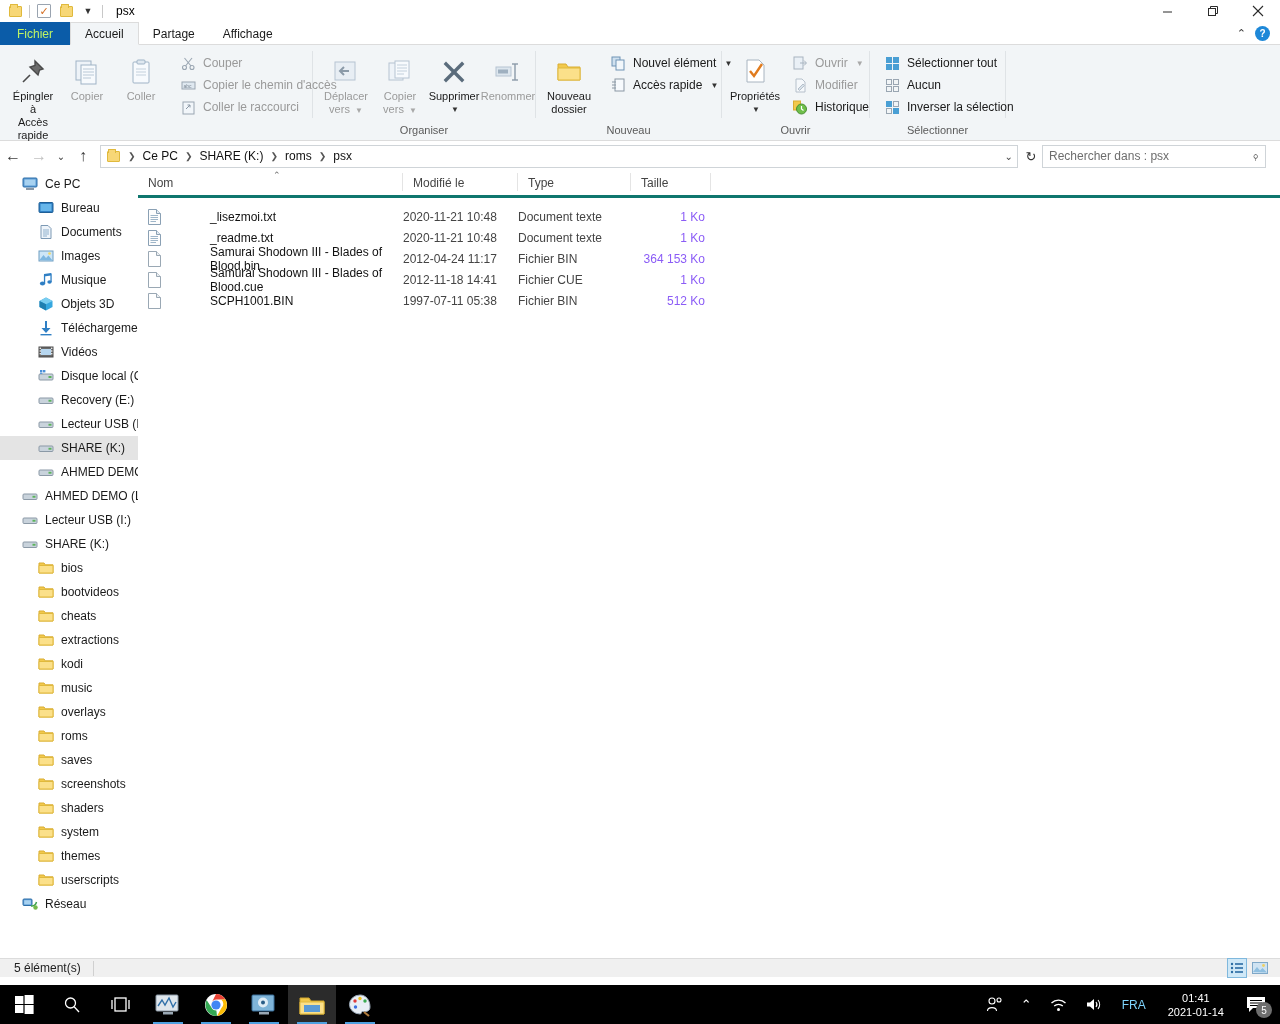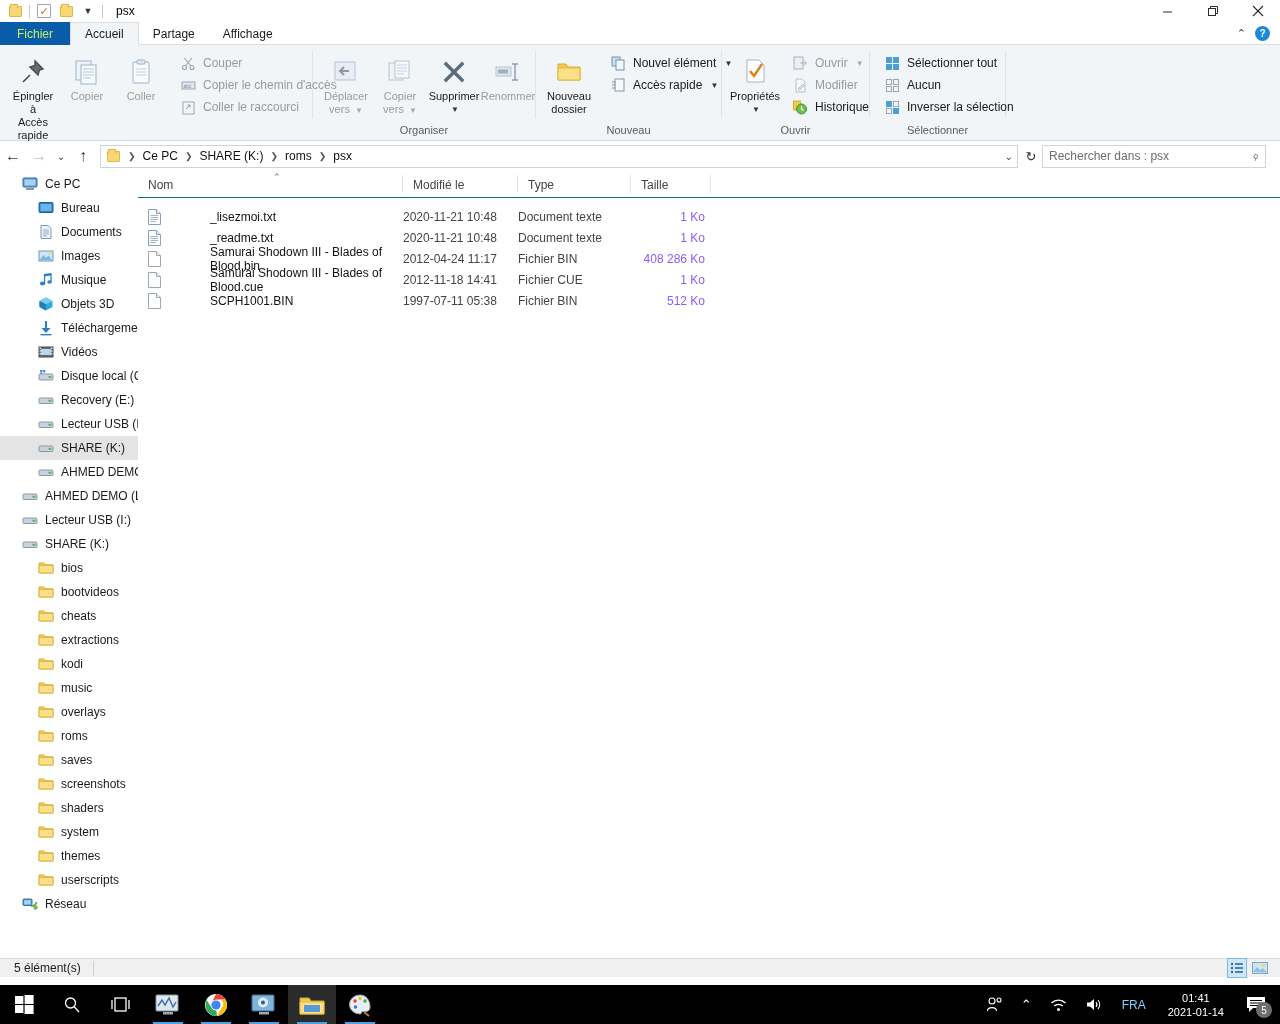--- a/index.html
+++ b/index.html
@@ -116,21 +116,21 @@
   .nav-arrow { width:16px; height:17px; display:flex; align-items:center; justify-content:center; font-size:8px; color:#5a5a5a; background:#f0f0f0; }
   .nav-thumb { position:absolute; left:0; width:16px; background:#cdcdcd; }
 
   .treeitem { display:flex; align-items:center; height:24px; padding-left:4px; font-size:12px; color:#1a1a1a; white-space:nowrap; }
   .treeitem.sel { background:#e4e4e4; }
   .ti-icon { width:16px; height:16px; margin-right:7px; display:flex; align-items:center; justify-content:center; flex:0 0 16px; }
   .ind-0 { padding-left:22px; }
   .ind-1 { padding-left:38px; }
 
   .filespane { flex:1; position:relative; background:#fff; }
-  .colhead { height:26px; display:flex; align-items:flex-end; border-bottom:1px solid #0f766e; position:relative;}
+  .colhead { height:26px; display:flex; align-items:flex-end; border-bottom:3px solid #0f766e; position:relative;}
   .ch { font-size:12px; color:#444; padding:0 0 5px 10px; position:relative; height:26px; display:flex; align-items:flex-end; }
   .ch::after{ content:""; position:absolute; right:0; top:4px; bottom:4px; width:1px; background:#e4e4e4; }
   .sortmark { position:absolute; left:135px; top:1px; font-size:9px; color:#6b6b6b; }
 
   .row { height:21px; display:flex; align-items:center; font-size:12px; color:#111; }
   .cell-name { display:flex; align-items:center; width:265px; padding-left:10px;gap:40px; }
   .fileicon { width:13px; height:16px; margin-right:9px; flex:0 0 13px; }
   .cell-mod { width:115px; color:#444; }
   .cell-type { width:113px; color:#444; }
   .cell-size { width:74px; color:#8b5cf6; text-align:right; }
@@ -903,21 +903,21 @@
               <span class="fileicon">
                 <svg width="13" height="16" viewBox="0 0 13 16">
                   <path d="M0.5 0.5 H8.5 L12.5 4.5 V15.5 H0.5 Z" fill="#ffffff" stroke="#9aa8b4"></path>
                   <path d="M8.5 0.5 V4.5 H12.5" fill="#eceff2" stroke="#9aa8b4"></path>
                 </svg>
               </span>
               <span>Samurai Shodown III - Blades of Blood.bin</span>
             </div>
             <div class="cell-mod">2012-04-24 11:17</div>
             <div class="cell-type">Fichier BIN</div>
-            <div class="cell-size">408 286 Ko</div>
+            <div class="cell-size">364 153 Ko</div>
           </div>
           <div class="row">
             <div class="cell-name">
               <span class="fileicon">
                 <svg width="13" height="16" viewBox="0 0 13 16">
                   <path d="M0.5 0.5 H8.5 L12.5 4.5 V15.5 H0.5 Z" fill="#ffffff" stroke="#9aa8b4"></path>
                   <path d="M8.5 0.5 V4.5 H12.5" fill="#eceff2" stroke="#9aa8b4"></path>
                 </svg>
               </span>
               <span>Samurai Shodown III - Blades of Blood.cue</span>

